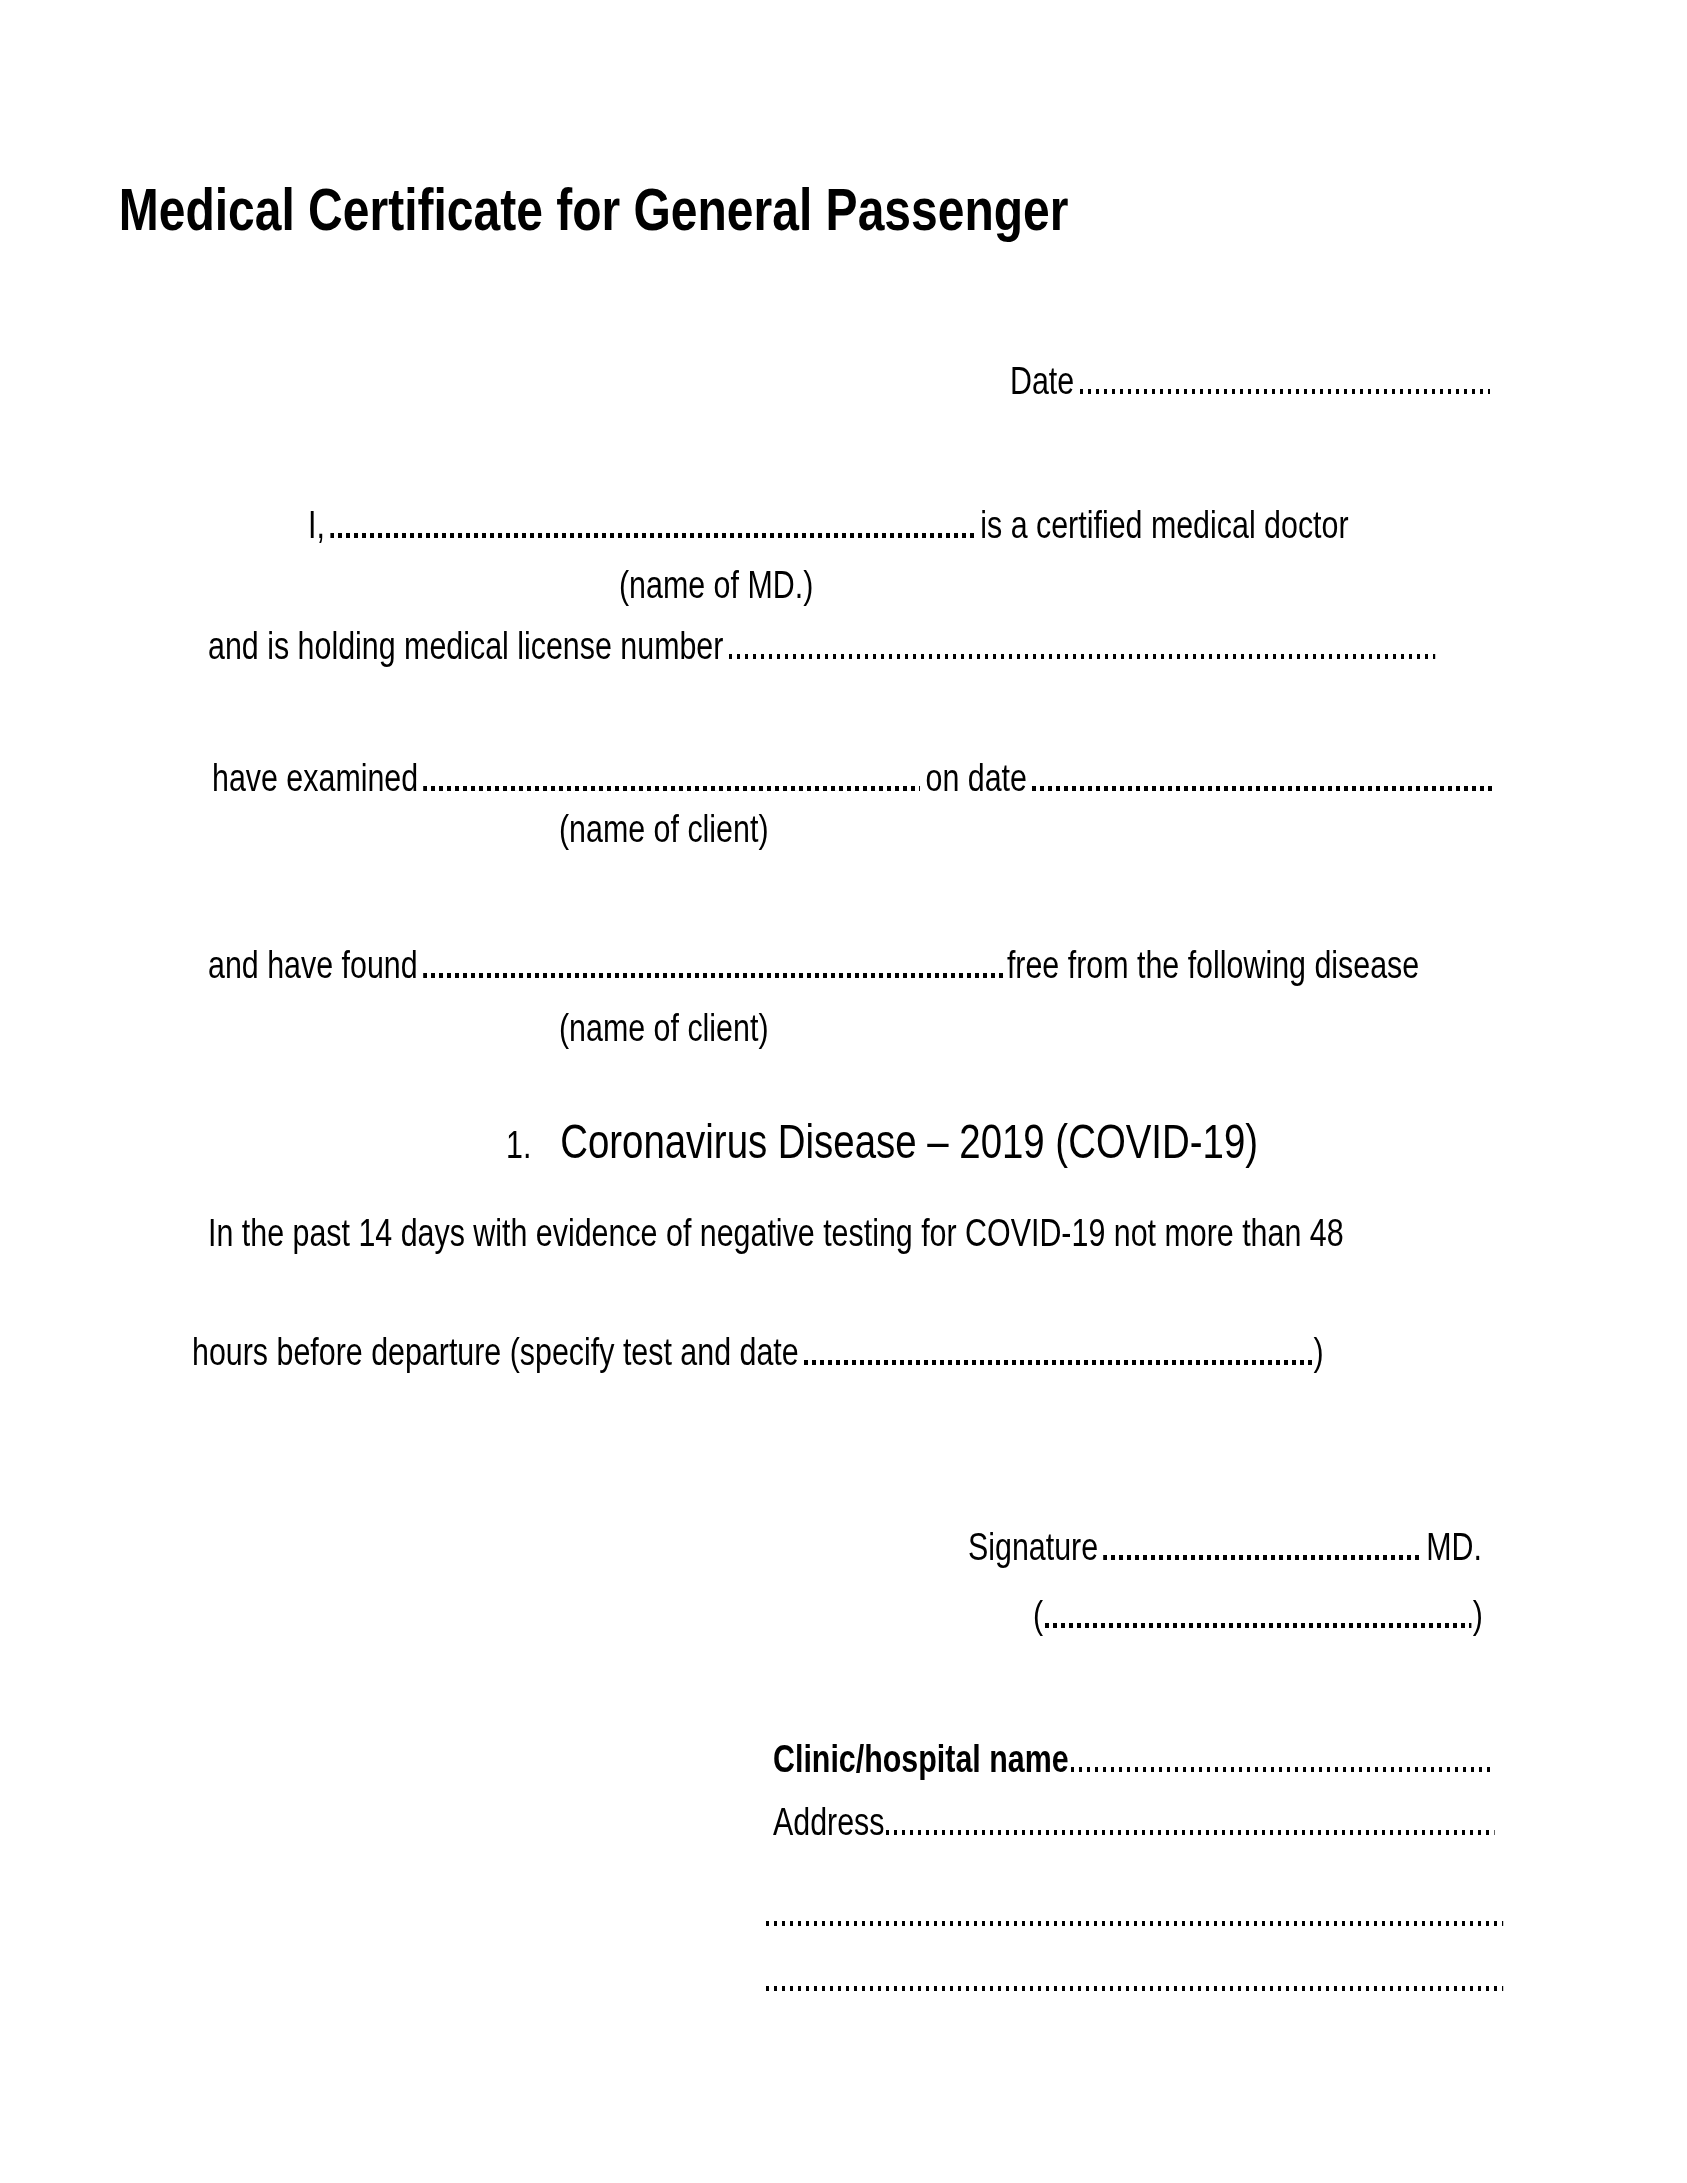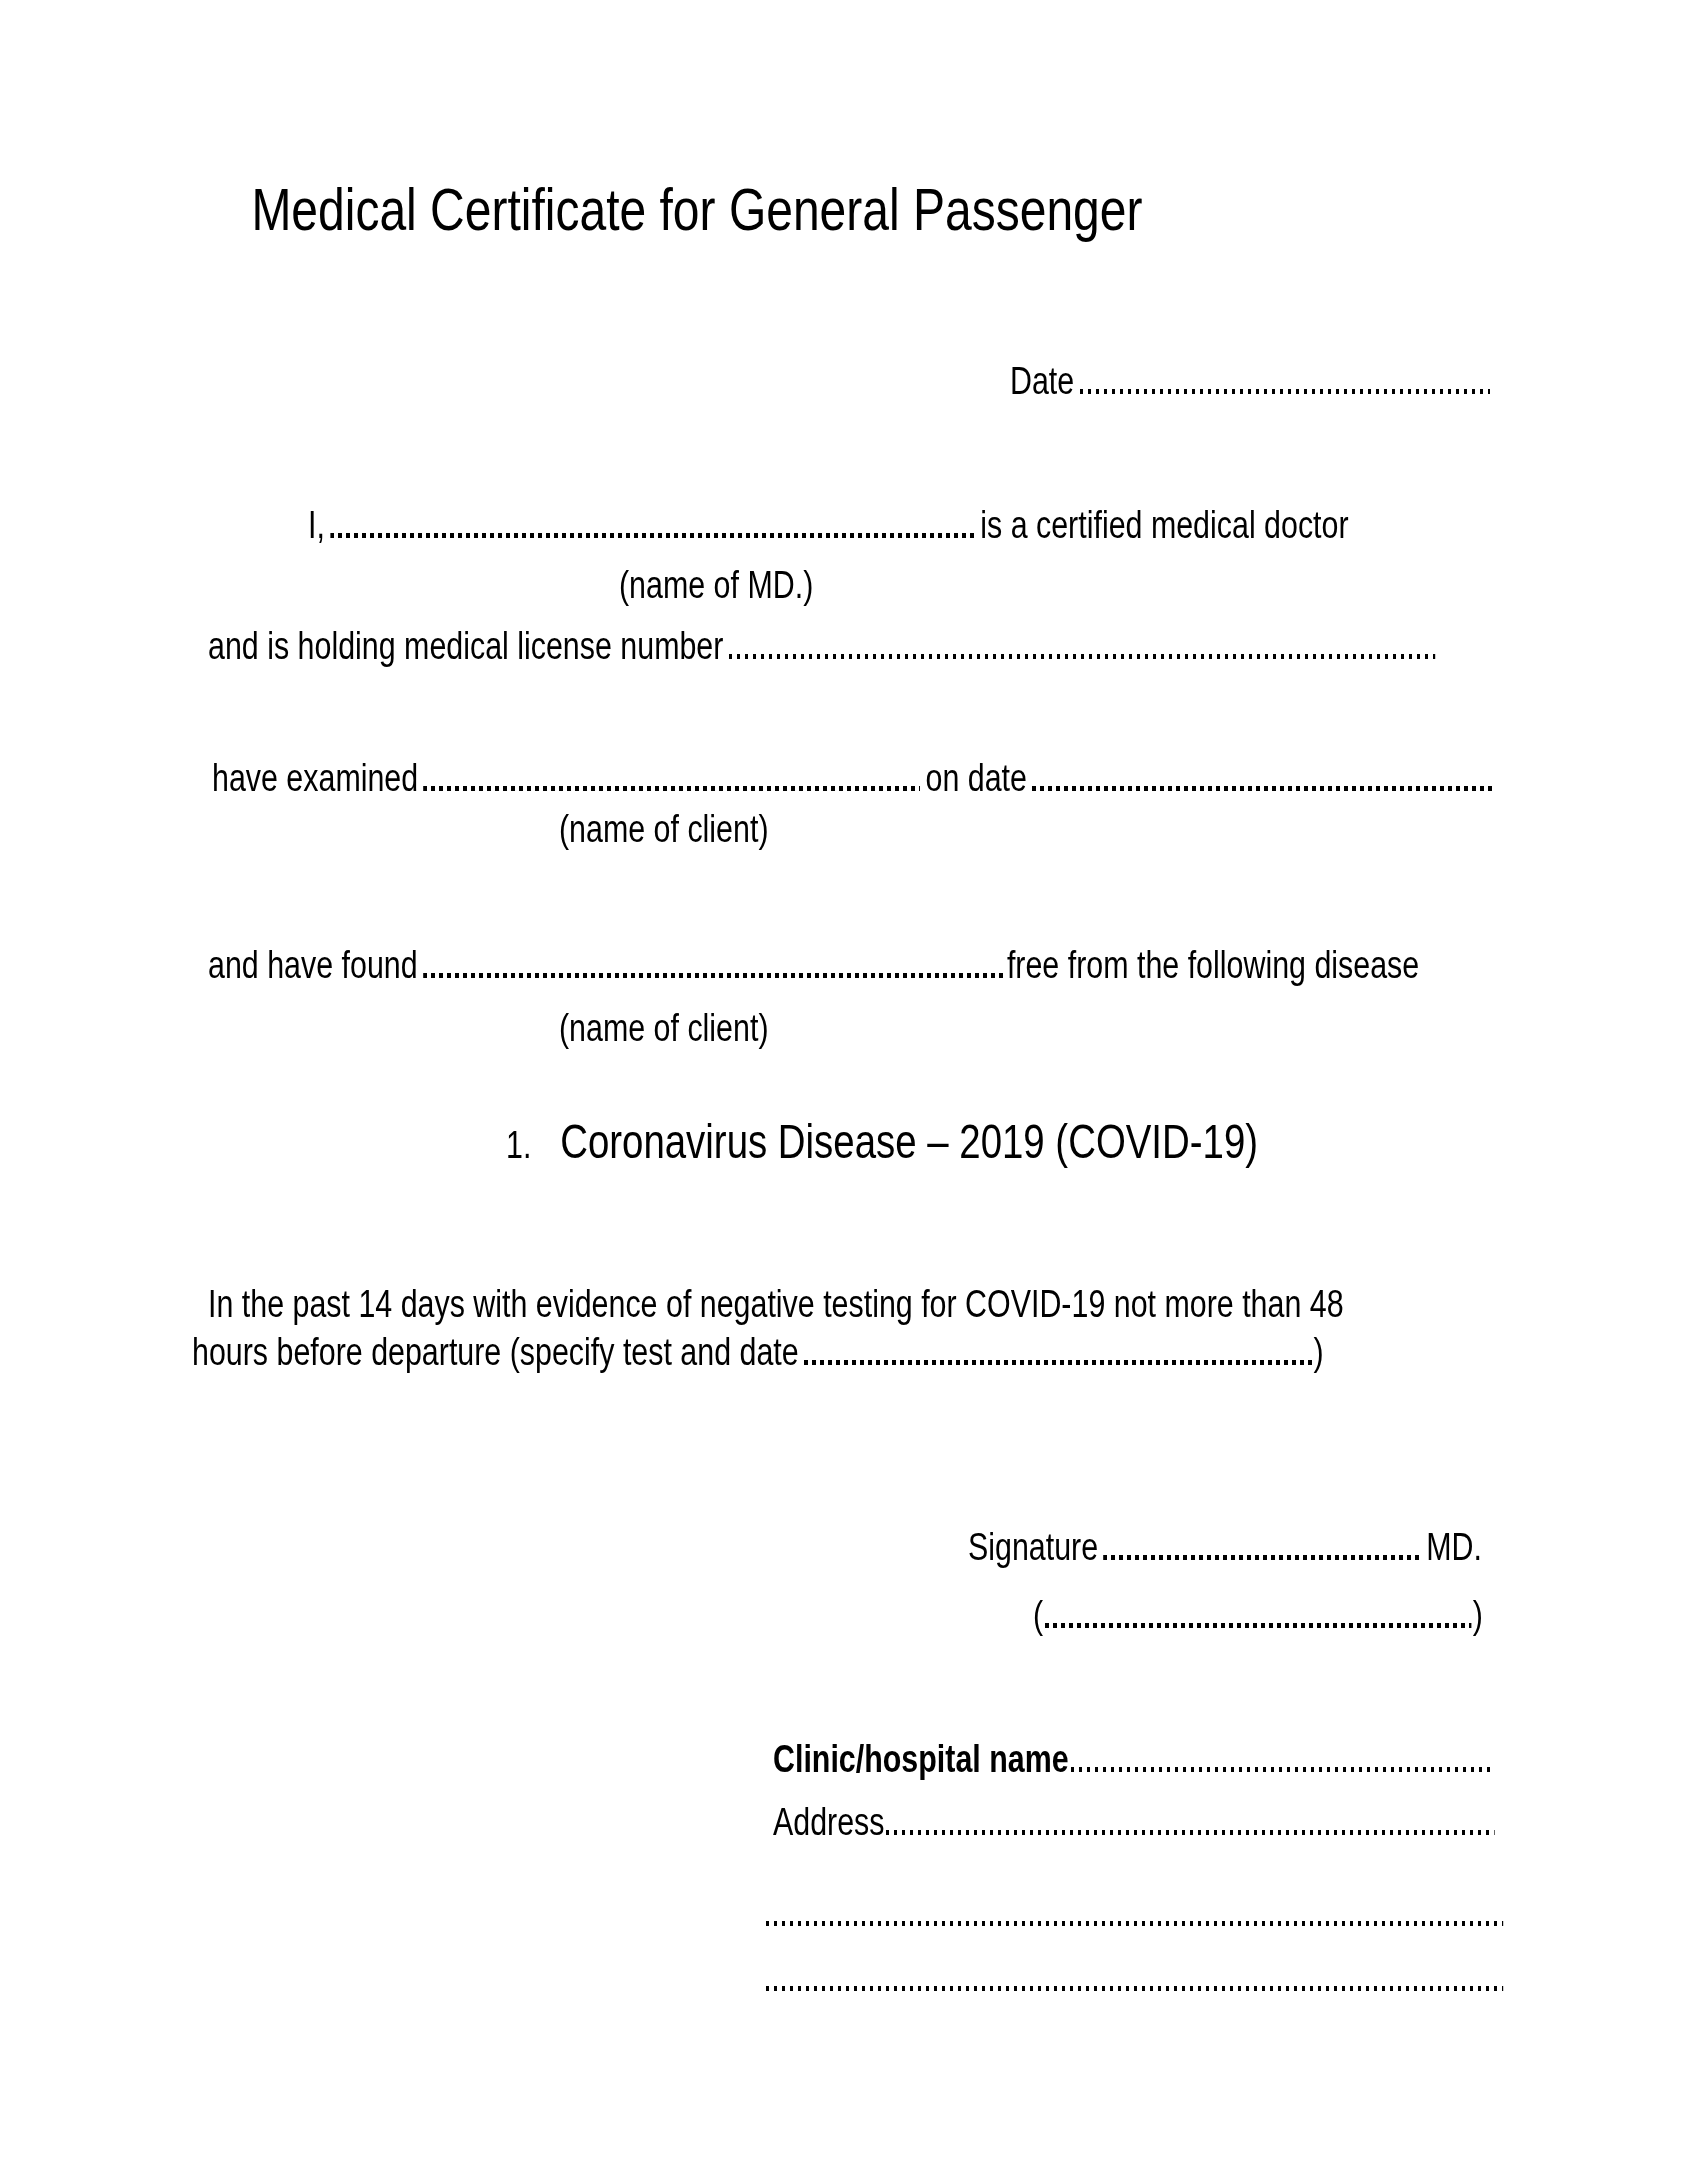--- a/index.html
+++ b/index.html
@@ -5,21 +5,21 @@
   html,body{margin:0;padding:0;}
   body{
     width:1687px;height:2183px;position:relative;overflow:hidden;
     background:#ffffff;color:#000000;
     font-family:"Liberation Sans","DejaVu Sans",sans-serif;
   }
   .row{position:absolute;line-height:1;font-size:38px;white-space:nowrap;}
   
   .cx{display:inline-block;transform:scaleX(0.8);transform-origin:0 50%;white-space:nowrap;}
   .cxc{display:inline-block;transform:scaleX(0.8);transform-origin:50% 50%;white-space:nowrap;}
-  .title-row{left:0;top:180px;width:1393px;text-align:center;font-size:60px;font-weight:normal;}
+  .title-row{left:0;top:180px;width:1393px;font-size:60px;font-weight:bold;}
   .h2{font-size:48px;}
   .h2num{font-size:38px;margin-right:36px;}
   
   .lead{
     display:inline-block;height:4.6px;vertical-align:baseline;
     background:repeating-linear-gradient(to right,#000 0 4.6px,transparent 4.6px 10px);
     margin:0 6.6px;
   }
   .ml0{margin-left:2px;}
   .mr0{margin-right:2px;}
@@ -60,21 +60,21 @@
 </div>
 
 <div class="row" style="left:559px;top:1009px;">
   <span class="cx">(name of client)</span>
 </div>
 
 <div class="row" style="left:506px;top:1118px;">
   <span class="cx h2"><span class="h2num">1.</span><span>Coronavirus Disease – 2019 (COVID-19)</span></span>
 </div>
 
-<div class="row" style="left:208px;top:1285px;">
+<div class="row" style="left:208px;top:1214px;">
   <span class="cx">In the past 14 days with evidence of negative testing for COVID-19 not more than 48</span>
 </div>
 
 <div class="row" style="left:192px;top:1333px;">
   <span class="cx"><span>hours before departure (specify test and date</span><span class="lead mr0" style="width:635px;"></span><span>)</span></span>
 </div>
 
 <div class="row" style="left:968px;top:1528px;">
   <span class="cx"><span>Signature</span><span class="lead" style="width:397px;"></span><span>MD.</span></span>
 </div>

